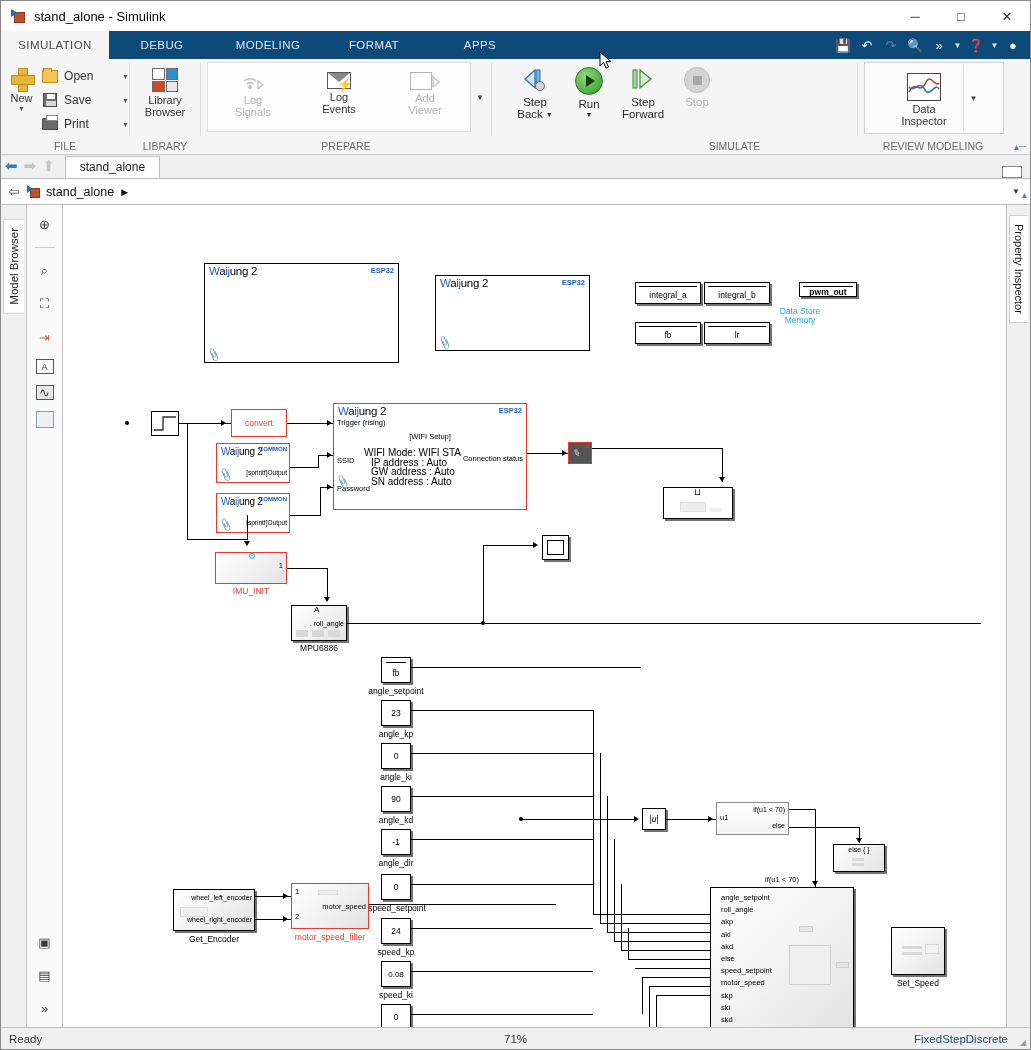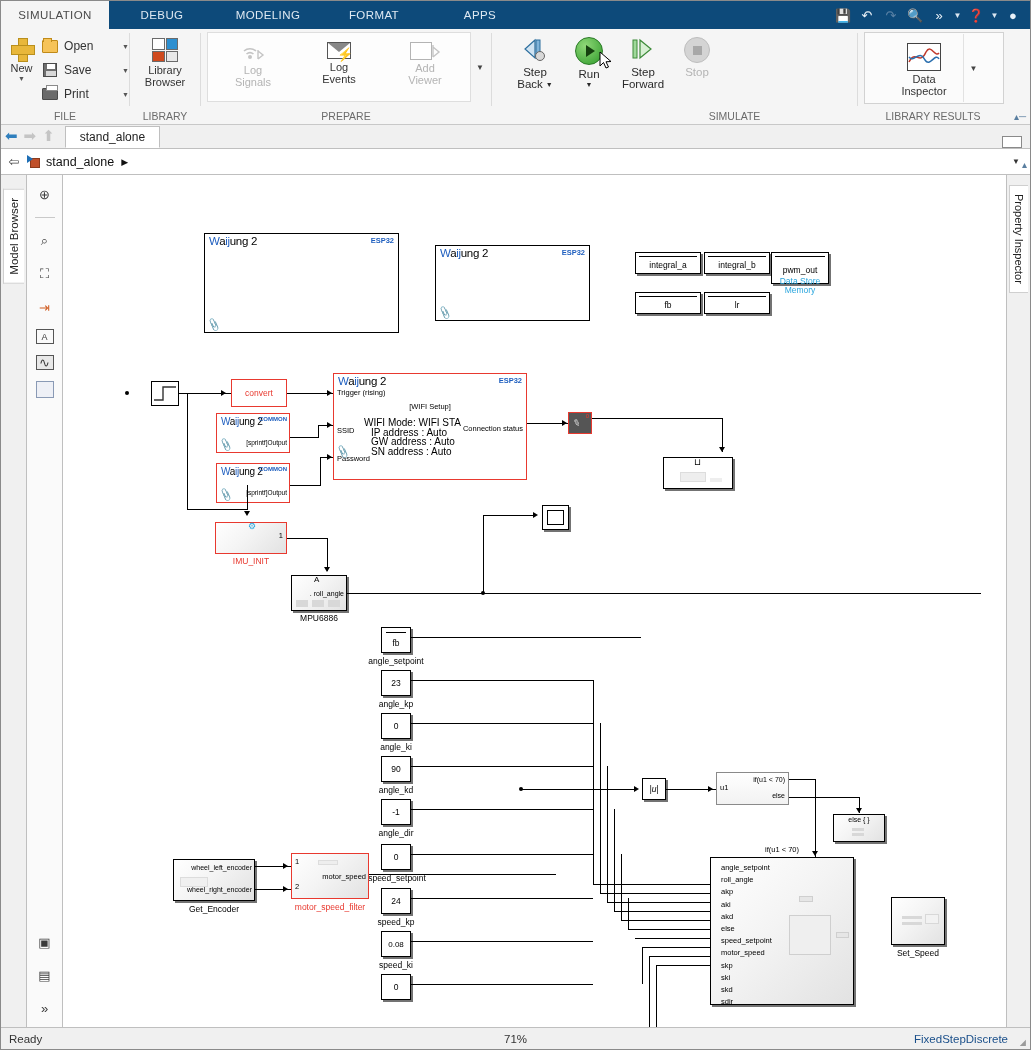--- a/index.html
+++ b/index.html
@@ -182,20 +182,32 @@
   .sb-grip{position:absolute;right:4px;bottom:2px;color:#9a9a9a;font-size:8px;}
 
   .cursor{position:absolute;left:600px;top:52px;width:0;height:0;pointer-events:none;
           border-left:7px solid #1a1a1a;border-top:0 solid transparent;}
 </style>
 </head>
 <body>
 
 <div class="app">
 
+  <div class="titlebar">
+    <div class="title-ico">
+      <div class="sq"></div>
+        <div class="tri"></div>
+    </div>
+    <div class="title-text">stand_alone - Simulink</div>
+    <div class="wincontrols">
+      <div>─</div>
+      <div>□</div>
+      <div class="close">✕</div>
+    </div>
+  </div>
 
   <div class="ribbon-tabs">
     <div class="rtab active w1">SIMULATION</div>
     <div class="rtab w2">DEBUG</div>
     <div class="rtab w2">MODELING</div>
     <div class="rtab w2">FORMAT</div>
     <div class="rtab w2">APPS</div>
     <div class="qat">
       <div class="qi">💾</div>
       <div class="qi">↶</div>
@@ -359,21 +371,21 @@
                 <path d="M1 18 C7 5, 12 22, 18 8 C23 -1, 27 14, 31 9" stroke="#c0392b" stroke-width="1.5" fill="none"></path>
                 <path d="M1 13 C6 20, 11 4, 17 16 C22 24, 27 8, 31 15" stroke="#2a6fae" stroke-width="1.5" fill="none"></path>
               </svg>
             </div>
             <div class="lbl">Data</div>
             <div class="lbl" style="margin-top:0">Inspector</div>
           </div>
           <div style="width:20px;display:flex;align-items:center;justify-content:center;height:68px;font-size:8px;color:#444;border-left:1px solid #e2e2e2">▼</div>
         </div>
       </div>
-      <div class="glabel">LIBRARY RESULTS</div>
+      <div class="glabel">REVIEW MODELING</div>
     </div>
 
     <div class="collapse-ribbon">▴─</div>
   </div>
 
   <div class="navbar">
     <div class="navarrows">
       <span class="arrow">⬅</span>
       <span class="arrow dis">➡</span>
       <span class="arrow dis">⬆</span>
@@ -432,21 +444,21 @@
         </div>
 
         <div class="blk sh" style="left:572px;top:77px;width:66px;height:22px;">
           <div style="position:absolute;left:3px;top:3px;right:3px;border-top:1px solid #000"></div>
           <div class="cval" style="inset:0;padding-top:4px">integral_a</div>
         </div>
         <div class="blk sh" style="left:641px;top:77px;width:66px;height:22px;">
           <div style="position:absolute;left:3px;top:3px;right:3px;border-top:1px solid #000"></div>
           <div class="cval" style="inset:0;padding-top:4px">integral_b</div>
         </div>
-        <div class="blk sh" style="left:708px;top:77px;width:58px;height:32px;">
+        <div class="blk sh" style="left:736px;top:77px;width:58px;height:15px;font-weight:bold;">
           <div style="position:absolute;left:3px;top:3px;right:3px;border-top:1px solid #000"></div>
           <div class="cval" style="inset:0;padding-top:4px">pwm_out</div>
         </div>
         <div class="lbl-under blue" style="left:708px;top:102px;width:58px;line-height:9px">
           <span>Data Store</span><br><span>Memory</span>
         </div>
         <div class="blk sh" style="left:572px;top:117px;width:66px;height:22px;">
           <div style="position:absolute;left:3px;top:3px;right:3px;border-top:1px solid #000"></div>
           <div class="cval" style="inset:0;padding-top:4px">fb</div>
         </div>

